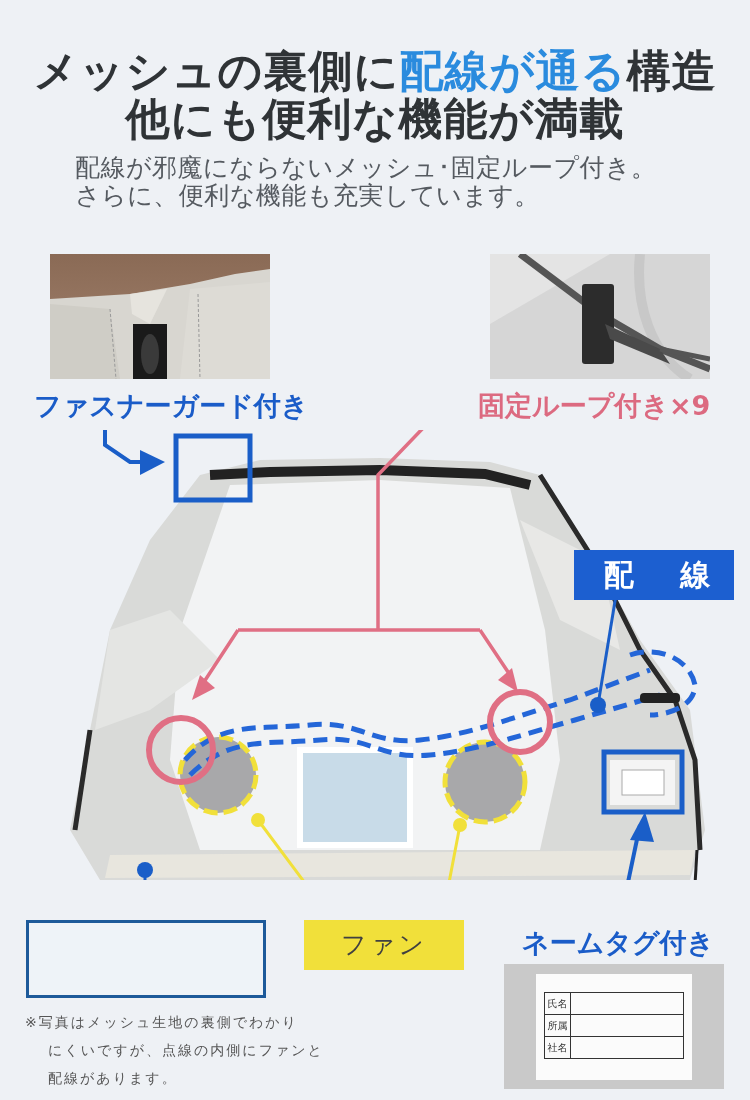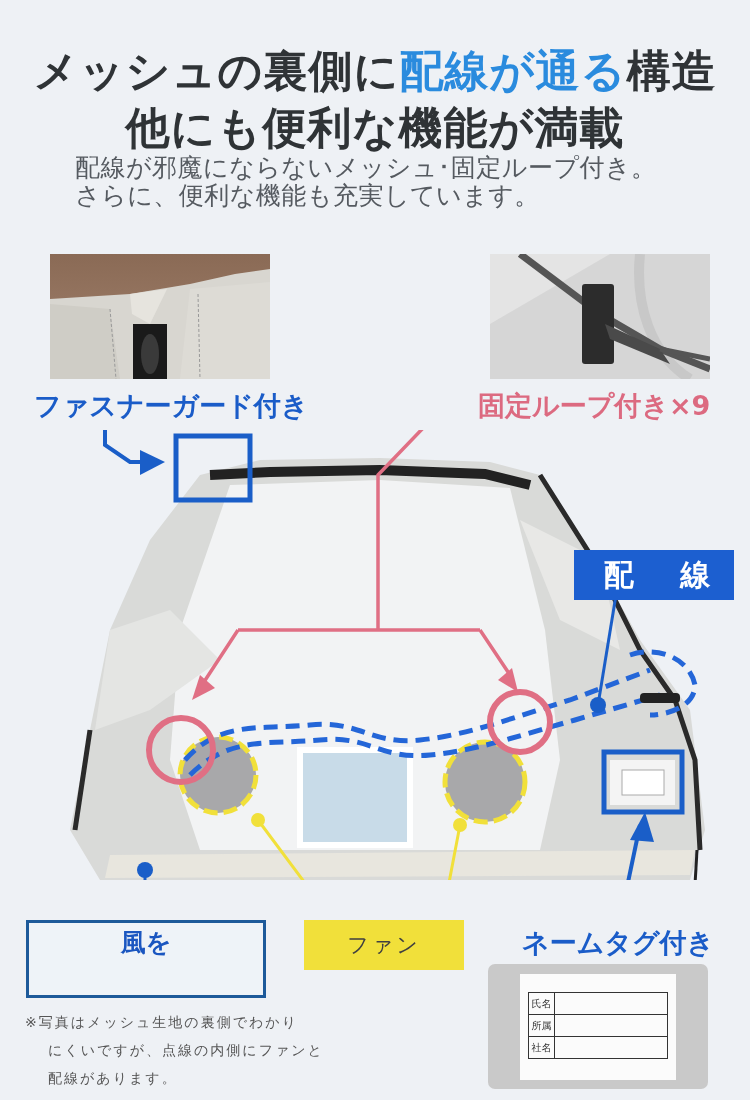--- a/index.html
+++ b/index.html
@@ -6,34 +6,34 @@
   html, body { width:750px; height:1100px; overflow:hidden; }
   body { background:#eef1f5; font-family:"DejaVu Sans", sans-serif; position:relative; color:#333; }
   .abs { position:absolute; }
   .title { left:0; width:750px; text-align:center; font-weight:bold; color:#2f3336; font-size:44px; letter-spacing:1px; line-height:58px; }
   .title .hl { color:#2a8bde; }
   .sub { left:75px; font-size:25px; color:#555a60; line-height:40px; letter-spacing:0.5px; }
   .photo { overflow:hidden; }
   .label-blue { color:#1a5cc8; font-weight:bold; font-size:27px;margin-left:12px; }
   .label-pink { color:#dc6a80; font-weight:bold; font-size:27px; }
   .haisen { background:#1c5fd0; color:#fff; font-weight:bold; font-size:30px; text-align:center; letter-spacing:18px; line-height:60px; padding-left:24px; }
-  .fan-box { background:#f1e03a; color:#404040; font-size:21px; text-align:center; line-height:50px; letter-spacing:3px; }
+  .fan-box { background:#f1e03a; color:#404040; font-size:25px; text-align:center; line-height:50px; letter-spacing:3px; }
   .hem-box { border:3px solid #1d5a9a; background:#eef3f8; color:#1a56c0; font-weight:bold; font-size:25px; text-align:center; line-height:32px; padding-top:4px; }
   .note { font-size:14px; color:#555; line-height:28px; letter-spacing:2px; }
   .tag-table { border-collapse:collapse; }
   .tag-table td { border:1.5px solid #333; height:22px; font-size:10px; font-family:"DejaVu Serif", serif; }
   .tag-table td.k { width:26px; text-align:center; }
 </style>
 </head>
 <body>
 
 <div class="abs title" style="top:42px;">
   <span>メッシュの裏側に</span><span class="hl">配線が通る</span><span>構造</span>
 </div>
-<div class="abs title" style="top:99px;">他にも便利な機能が満載</div>
+<div class="abs title" style="top:90px;">他にも便利な機能が満載</div>
 <div class="abs sub" style="top:148px;">配線が邪魔にならないメッシュ･固定ループ付き。</div>
 <div class="abs sub" style="top:176px;text-align:center;">さらに、便利な機能も充実しています。</div>
 
 <div class="abs photo" style="left:50px; top:254px; width:220px; height:125px;">
   <svg width="220" height="125" viewBox="0 0 220 125">
     <defs>
       <linearGradient id="skin" x1="0" y1="0" x2="0" y2="1">
           <stop offset="0" stop-color="#8a6a55"></stop>
           <stop offset="1" stop-color="#a48470"></stop>
         </linearGradient>
@@ -119,28 +119,27 @@
 
     <path d="M697 420 L695 455" stroke="#222" stroke-width="3"></path>
   </svg>
 </div>
 
 <div class="abs label-blue" style="left:22px; top:388px;">ファスナーガード付き</div>
 <div class="abs label-pink" style="left:478px; top:388px;">固定ループ付き×9</div>
 <div class="abs haisen" style="left:574px; top:550px; width:160px; height:50px; line-height:50px;">配 線</div>
 
 <div class="abs hem-box" style="left:26px; top:920px; width:240px; height:78px;">
-  <div>風を</div>
 </div>
 
 <div class="abs fan-box" style="left:304px; top:920px; width:160px; height:50px;">ファン</div>
 
 <div class="abs label-blue" style="left:510px; top:925px;">ネームタグ付き</div>
 
-<div class="abs" style="left:488px; top:964px; width:220px; height:125px; background:#c9c9c9;border-radius:7px;">
+<div class="abs" style="left:504px; top:964px; width:220px; height:125px; background:#c9c9c9;">
   <div class="abs" style="left:32px; top:10px; width:156px; height:106px; background:#fbfbfb;">
     <table class="tag-table abs" style="left:8px; top:18px; width:140px;">
       <tbody>
           <tr>
             <td class="k">氏名</td>
             <td></td>
           </tr>
       <tr>
             <td class="k">所属</td>
             <td></td>

